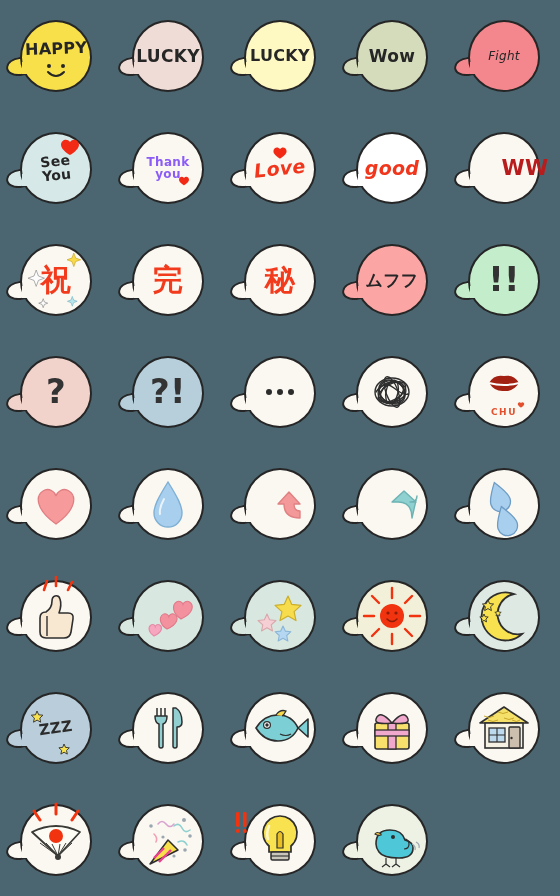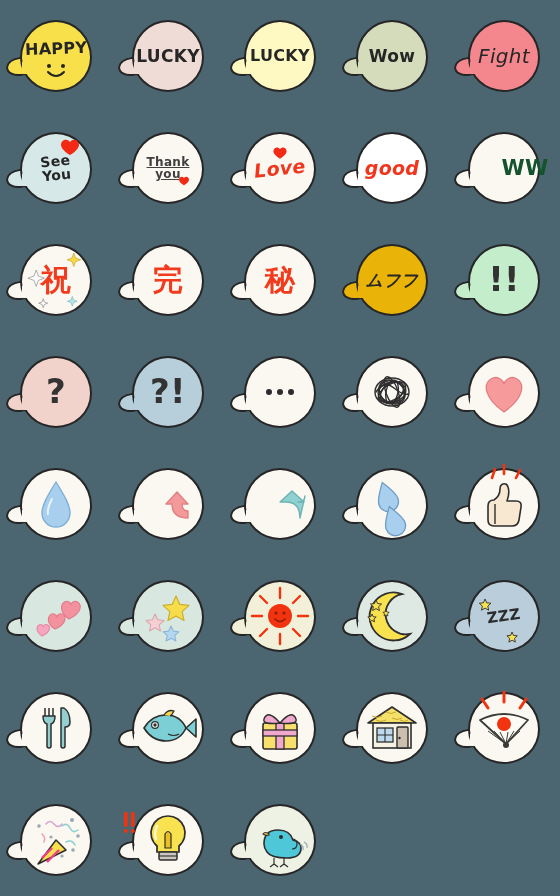--- a/index.html
+++ b/index.html
@@ -59,21 +59,21 @@
     font-weight:700;
     color:#262626;
     letter-spacing:.3px;
     line-height:1;
     text-align:center;
   }
   .t-happy{font-size:16px;transform:translateY(-7px) rotate(-2deg);}
   .t-yeah{font-size:17px;}
   .t-lucky{font-size:16px;}
   .t-wow{font-size:17px;}
-  .t-fight{font-size:20px;font-weight:400;font-style:italic;}
+  .t-fight{font-size:12px;font-weight:400;font-style:italic;}
   .t-see{font-size:14px;transform:rotate(-6deg);}
   .t-thank{font-size:12px;}
   .t-love{font-size:19px;font-style:italic;font-weight:700;
           color:#f0361c;transform:rotate(-6deg);}
   .t-good{font-size:19px;font-style:italic;font-weight:700;color:#f0361c;}
   .t-ww{font-size:21px;font-weight:700;color:#f0361c;}
   .t-kanji{font-size:30px;font-weight:700;color:#f23a1c;}
   .t-kana{font-size:17px;font-weight:700;color:#262626;}
   .t-mark{font-size:34px;font-weight:700;color:#333;line-height:.8;}
   .t-chu{font-size:9px;font-weight:700;color:#e2502e;letter-spacing:1.5px;}
@@ -133,21 +133,21 @@
             <svg viewBox="0 0 60 60" width="60" height="60" style="position:absolute;left:50%;top:50%;transform:translate(-50%,-50%);overflow:visible">
               <path d="M44 4 c-3-4-9-2-9 3 0 5 9 10 9 10 s9-5 9-10c0-5-6-7-9-3z" fill="#f22a15"></path>
             </svg>
           </span>
         </div>
       </div>
     </div>
     <div class="cell">
       <div class="bubble" style="background: rgb(251, 248, 242);">
         <div class="inner">
-          <div class="txt t-thank" style="color: #404040; text-decoration: underline;">Thank<br>you</div>
+          <div class="txt t-thank" style="color: #8b5cf6;">Thank<br>you</div>
           <span style="position: absolute; left: 0px; top: 0px; width: 100%; height: 100%;">
             <svg viewBox="0 0 60 60" width="60" height="60" style="position:absolute;left:50%;top:50%;transform:translate(-50%,-50%);overflow:visible">
               <path d="M46 40 c-1.6-2.2-5-1.1-5 1.7 0 2.8 5 5.6 5 5.6 s5-2.8 5-5.6c0-2.8-3.4-3.9-5-1.7z" fill="#f22a15"></path>
             </svg>
           </span>
         </div>
       </div>
     </div>
     <div class="cell">
       <div class="bubble" style="background: rgb(251, 248, 242);">
@@ -164,21 +164,21 @@
     <div class="cell">
       <div class="bubble" style="background: #ffffff;">
         <div class="inner">
           <div class="txt t-good" style="color: rgb(240, 54, 28);">good</div>
         </div>
       </div>
     </div>
     <div class="cell">
       <div class="bubble" style="background: rgb(251, 248, 242);">
         <div class="inner">
-          <div class="txt t-ww" style="color: #14532d; margin-left: 42px;">WW</div>
+          <div class="txt t-ww" style="color: #b91c1c; margin-left: 42px;">WW</div>
         </div>
       </div>
     </div>
     <div class="cell">
       <div class="bubble" style="background: rgb(251, 248, 242);">
         <div class="inner">
           <div class="txt t-kanji" style="color: rgb(242, 58, 28);">祝</div>
           <span style="position: absolute; left: 0px; top: 0px; width: 100%; height: 100%;">
             <svg viewBox="0 0 60 60" width="60" height="60" style="position:absolute;left:50%;top:50%;transform:translate(-50%,-50%);overflow:visible">
               <path d="M8 26 l2.2-6 2.2 6 6 2.2-6 2.2-2.2 6-2.2-6-6-2.2z" fill="#fdfdfd" stroke="#8c8c8c" stroke-width=".7"></path>
@@ -198,21 +198,21 @@
       </div>
     </div>
     <div class="cell">
       <div class="bubble" style="background: rgb(251, 248, 242);">
         <div class="inner">
           <div class="txt t-kanji" style="color: rgb(242, 58, 28);">秘</div>
         </div>
       </div>
     </div>
     <div class="cell">
-      <div class="bubble" style="background: #eab308; font-style: italic;">
+      <div class="bubble" style="background: #fca5a5;">
         <div class="inner">
           <div class="txt t-kana" style="color: rgb(38, 38, 38);">ムフフ</div>
         </div>
       </div>
     </div>
     <div class="cell">
       <div class="bubble" style="background: rgb(196, 237, 203);">
         <div class="inner">
           <div class="txt t-mark" style="color: rgb(51, 51, 51);">!!</div>
         </div>
@@ -263,20 +263,36 @@
                 <path d="M16 36 q10 10 22 2"></path>
               </g>
             </svg>
           </span>
         </div>
       </div>
     </div>
     <div class="cell">
       <div class="bubble" style="background: rgb(251, 248, 242);">
         <div class="inner">
+          <div class="txt t-chu" style="color: rgb(226, 80, 46); transform: translateY(20px);">CHU</div>
+          <span style="position: absolute; left: 0px; top: 0px; width: 100%; height: 100%;">
+            <svg viewBox="0 0 60 60" width="60" height="60" style="position:absolute;left:50%;top:50%;transform:translate(-50%,-50%);overflow:visible">
+              <g transform="translate(0,-7)">
+   <path d="M15 28 q5-9 15-7 q10-2 15 7 q-6 9-15 8 q-9 1-15-8z" fill="#a32112"></path>
+   <path d="M15 28 q15 4 30 0" stroke="#fdfdfd" stroke-width="2" fill="none"></path>
+              </g>
+   <path d="M47 41 c-1-1.4-3.2-.7-3.2 1.1 0 1.8 3.2 3.6 3.2 3.6 s3.2-1.8 3.2-3.6c0-1.8-2.2-2.5-3.2-1.1z" fill="#e2502e"></path>
+            </svg>
+          </span>
+        </div>
+      </div>
+    </div>
+    <div class="cell">
+      <div class="bubble" style="background: rgb(251, 248, 242);">
+        <div class="inner">
           <span style="position: absolute; left: 0px; top: 0px; width: 100%; height: 100%;">
             <svg viewBox="0 0 60 60" width="60" height="60" style="position:absolute;left:50%;top:50%;transform:translate(-50%,-50%);overflow:visible">
               <path d="M30 50 C10 36 9 22 17 17 c6-4 12 1 13 5 1-4 7-9 13-5 8 5 7 19-13 33z" fill="#f79a9c" stroke="#e07f82" stroke-width="1.3"></path>
             </svg>
           </span>
         </div>
       </div>
     </div>
     <div class="cell">
       <div class="bubble" style="background: rgb(251, 248, 242);">

